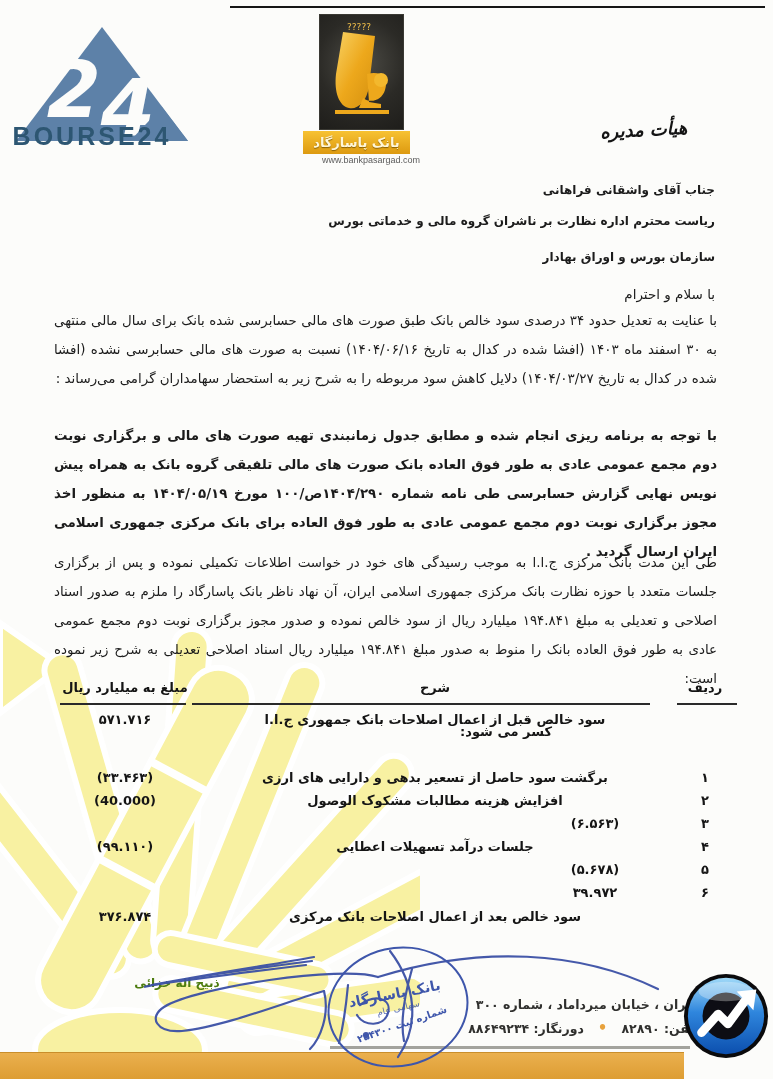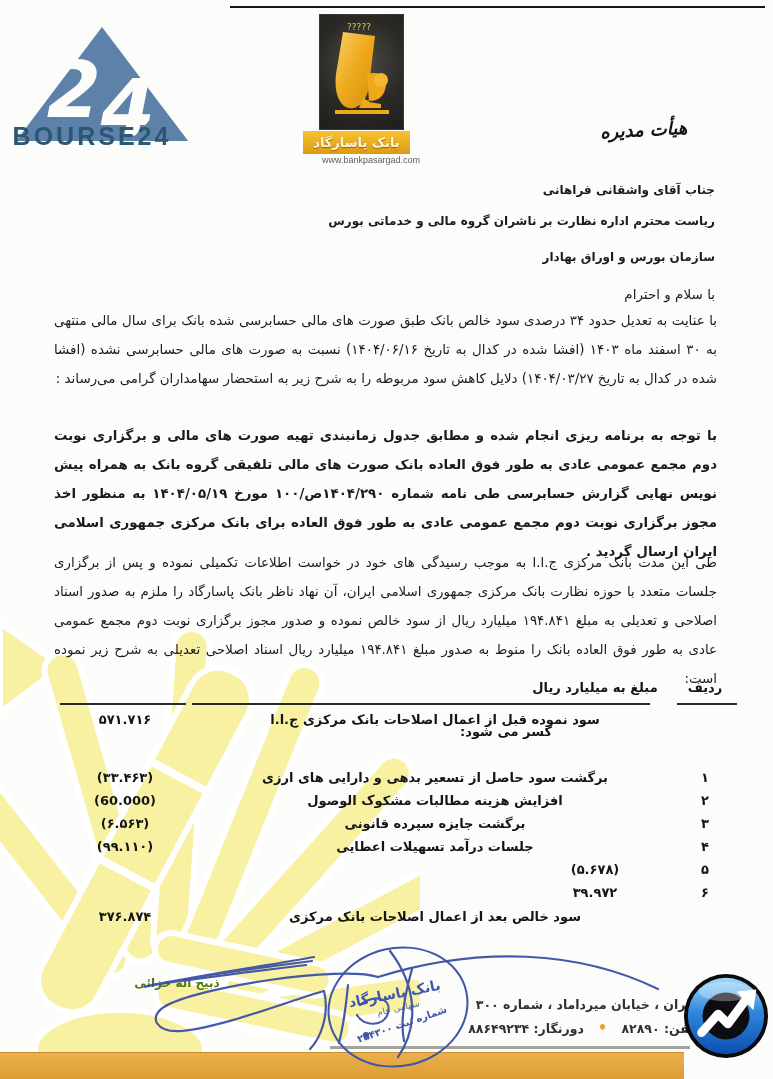--- a/index.html
+++ b/index.html
@@ -159,49 +159,49 @@
   <div id="addr2" class="abs addr rtl">ریاست محترم اداره نظارت بر ناشران گروه مالی و خدماتی بورس</div>
   <div id="addr3" class="abs addr rtl">سازمان بورس و اوراق بهادار</div>
   <div id="salut" class="abs rtl">با سلام و احترام</div>
 
   <div id="p1" class="abs para">با عنایت به تعدیل حدود ۳۴ درصدی سود خالص بانک طبق صورت های مالی حسابرسی شده بانک برای سال مالی منتهی به ۳۰ اسفند ماه ۱۴۰۳ (افشا شده در کدال به تاریخ ۱۴۰۴/۰۶/۱۶) نسبت به صورت های مالی حسابرسی نشده (افشا شده در کدال به تاریخ ۱۴۰۴/۰۳/۲۷) دلایل کاهش سود مربوطه را به شرح زیر به استحضار سهامداران گرامی می‌رساند :</div>
   <div id="p2" class="abs para">با توجه به برنامه ریزی انجام شده و مطابق جدول زمانبندی تهیه صورت های مالی و برگزاری نوبت دوم مجمع عمومی عادی به طور فوق العاده بانک صورت های مالی تلفیقی گروه بانک به همراه پیش نویس نهایی گزارش حسابرسی طی نامه شماره ۱۴۰۴/۲۹۰ص/۱۰۰ مورخ ۱۴۰۴/۰۵/۱۹ به منظور اخذ مجوز برگزاری نوبت دوم مجمع عمومی عادی به طور فوق العاده برای بانک مرکزی جمهوری اسلامی ایران ارسال گردید .</div>
   <div id="p3" class="abs para">طی این مدت بانک مرکزی ج.ا.ا به موجب رسیدگی های خود در خواست اطلاعات تکمیلی نموده و پس از برگزاری جلسات متعدد با حوزه نظارت بانک مرکزی جمهوری اسلامی ایران، آن نهاد ناظر بانک پاسارگاد را ملزم به صدور اسناد اصلاحی و تعدیلی به مبلغ ۱۹۴.۸۴۱ میلیارد ریال از سود خالص نموده و صدور مجوز برگزاری نوبت دوم مجمع عمومی عادی به طور فوق العاده بانک را منوط به صدور مبلغ ۱۹۴.۸۴۱ میلیارد ریال اسناد اصلاحی تعدیلی به شرح زیر نموده است:</div>
 
   <div id="thead" class="trow">
     <span class="c-radif">ردیف</span>
+    <span class="c-desc">شرح</span>
     <span class="c-amt rtl">مبلغ به میلیارد ریال</span>
   </div>
   <div id="ul-radif" class="hline"></div>
   <div id="ul-desc" class="hline"></div>
   <div id="ul-amt" class="hline"></div>
 
   <div id="r0" class="trow">
     <span class="c-radif"></span>
-    <span class="c-desc">سود نموده قبل از اعمال اصلاحات بانک مرکزی ج.ا.ا</span>
+    <span class="c-desc">سود خالص قبل از اعمال اصلاحات بانک جمهوری ج.ا.ا</span>
     <span class="c-amt">۵۷۱.۷۱۶</span>
   </div>
   <div id="rk" class="trow">
     <span class="c-radif"></span>
     <span class="c-desc"><span>کسر می شود:</span></span>
     <span class="c-amt"></span>
   </div>
   <div id="r1" class="trow">
     <span class="c-radif">۱</span>
     <span class="c-desc">برگشت سود حاصل از تسعیر بدهی و دارایی های ارزی</span>
     <span class="c-amt">(۳۳.۴۶۳)</span>
   </div>
   <div id="r2" class="trow">
     <span class="c-radif">۲</span>
     <span class="c-desc">افزایش هزینه مطالبات مشکوک الوصول</span>
-    <span class="c-amt">(60.000)</span>
+    <span class="c-amt">(40.000)</span>
   </div>
   <div id="r3" class="trow">
     <span class="c-radif">۳</span>
-    <span class="c-desc">برگشت جایزه سپرده قانونی</span>
     <span class="c-amt">(۶.۵۶۳)</span>
   </div>
   <div id="r4" class="trow">
     <span class="c-radif">۴</span>
     <span class="c-desc">جلسات درآمد تسهیلات اعطایی</span>
     <span class="c-amt">(۹۹.۱۱۰)</span>
   </div>
   <div id="r5" class="trow">
     <span class="c-radif">۵</span>
     <span class="c-amt">(۵.۶۷۸)</span>

